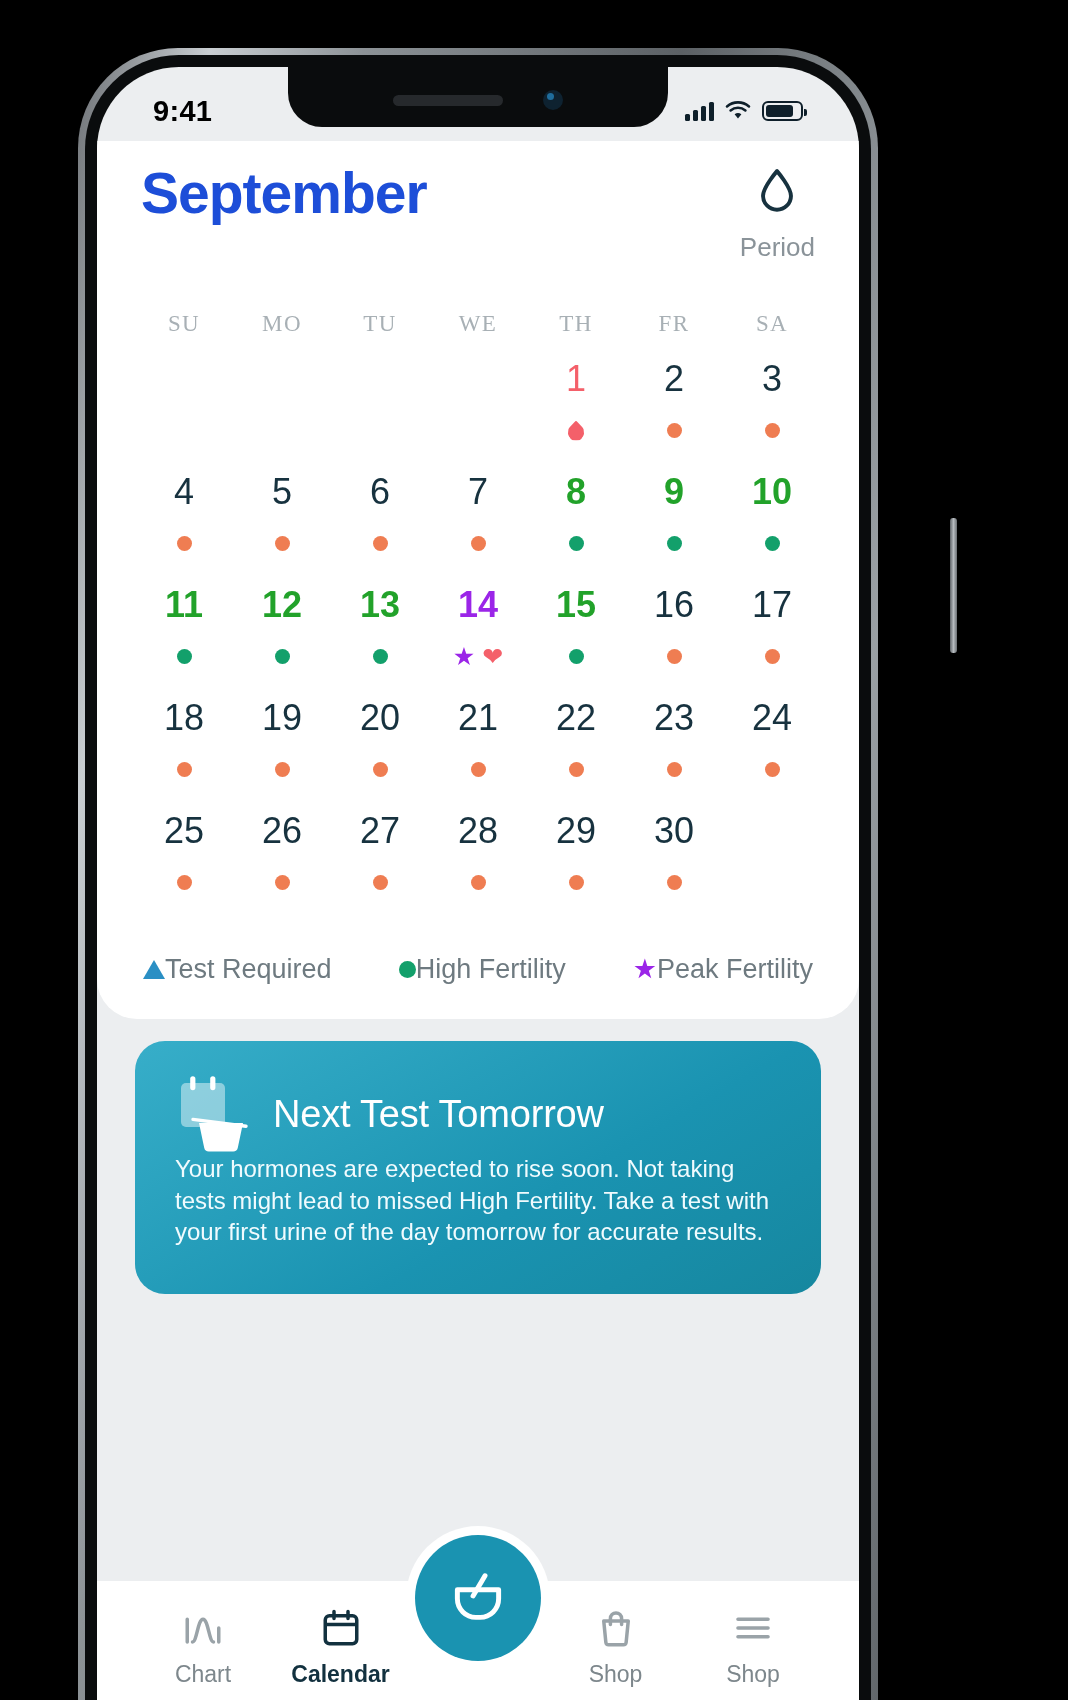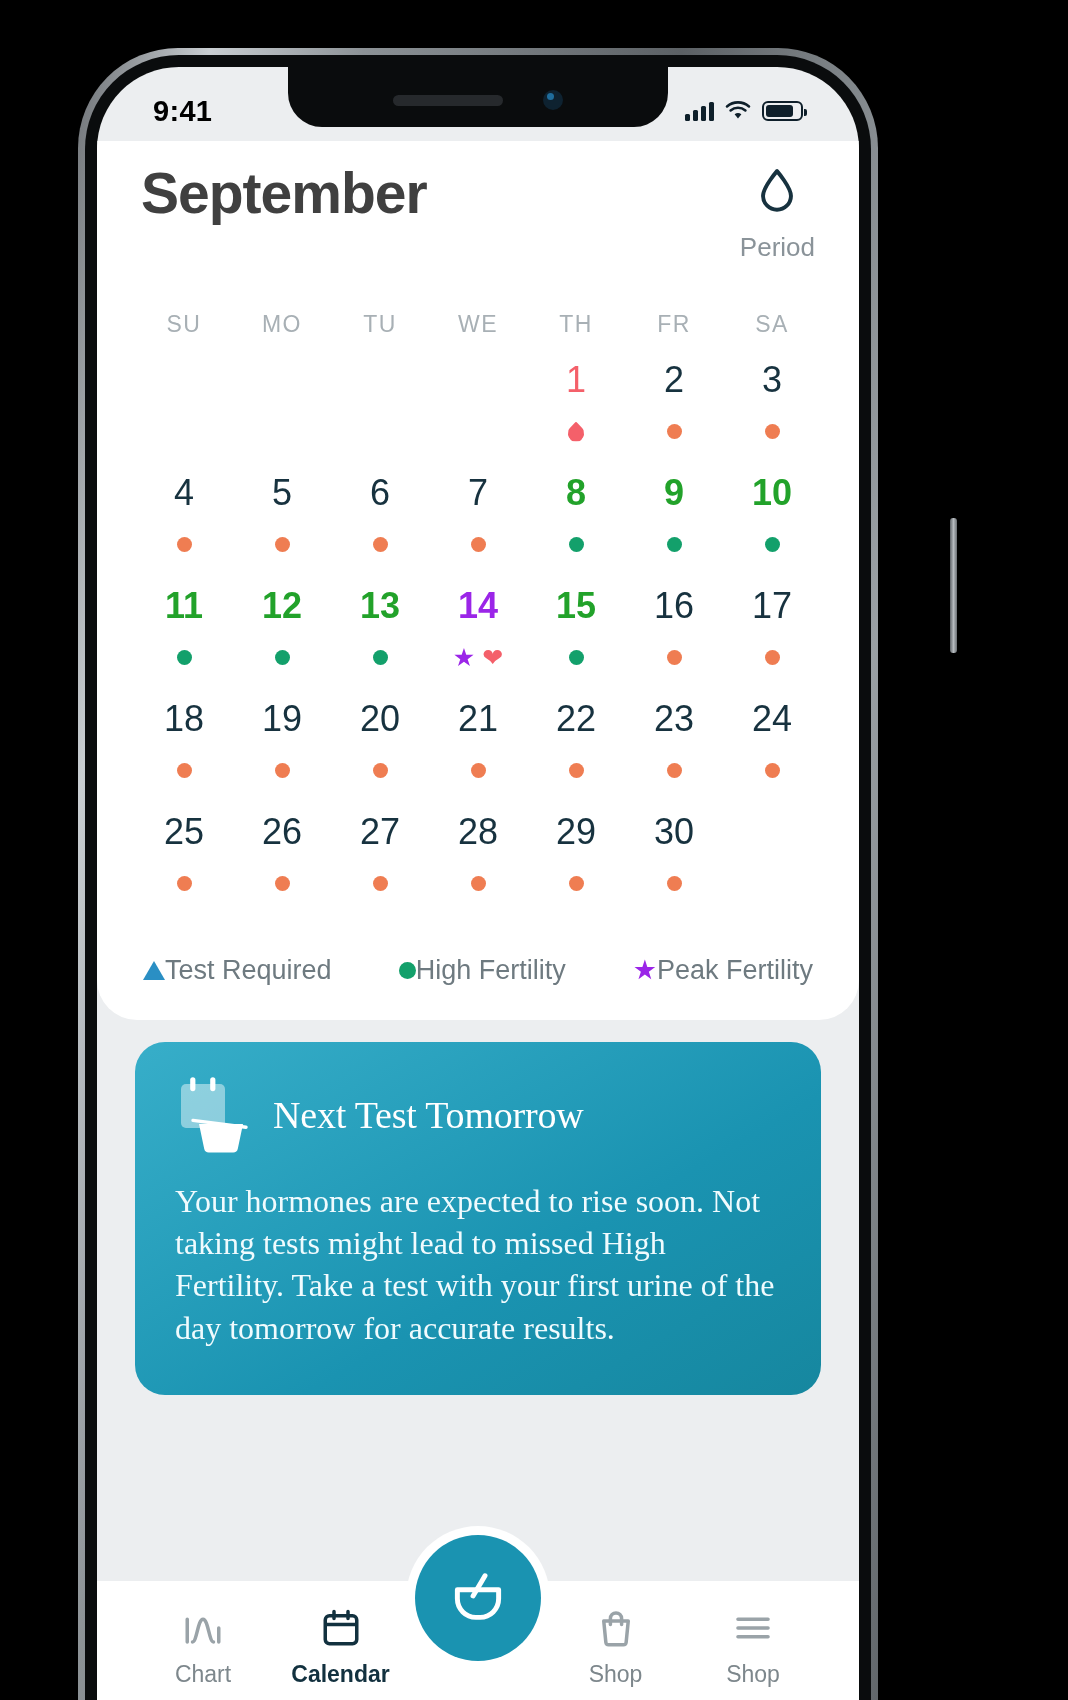--- a/index.html
+++ b/index.html
@@ -64,26 +64,26 @@
   .battery { width: 41px; height: 20px; border: 2.5px solid #0e1f2a; border-radius: 6px; position: relative; padding: 2px; }
   .battery::after { content:""; position:absolute; right:-6px; top:6px; width:3px; height:7px; background:#0e1f2a; border-radius:0 2px 2px 0; }
   .battery span { display:block; height:100%; width:82%; background:#0e1f2a; border-radius:3px; }
 
   
   .cal-card {
     position: relative; z-index: 20; background: #ffffff;
     margin: 0; border-radius: 0 0 40px 40px; padding: 0 38px 34px 38px;
   }
   .cal-head { display: flex; align-items: flex-start; justify-content: space-between; padding: 24px 6px 0 6px; }
-  .month-title { font-size: 57px; font-weight: 700; color: #404040; letter-spacing: -1px; line-height: 1; }
+  .month-title { font-size: 57px; font-weight: 700; color: #1d4ed8; letter-spacing: -1px; line-height: 1; }
   .period-btn { display: flex; flex-direction: column; align-items: center; gap: 19px; padding-top: 2px; }
   .drop-ico { width: 40px; height: 46px; display: block; }
   .period-lbl { font-size: 26px; color: #8a9399; }
 
-  .weekdays { display: grid; grid-template-columns: repeat(7,1fr); margin-top: 48px; }
+  .weekdays { display: grid; grid-template-columns: repeat(7,1fr); margin-top: 48px; font-family: Liberation Serif, serif; }
   .weekdays div { text-align: center; font-size: 23px; color: #a8b0b5; letter-spacing: 1.4px; }
 
   .grid { display: grid; grid-template-columns: repeat(7,1fr); row-gap: 0; margin-top: 22px; }
   .cell { height: 113px; display: flex; flex-direction: column; align-items: center; }
   .daynum { font-size: 36px; line-height: 1.1; color: #17323f; font-weight: 400; }
   .daynum.red    { color: #f4606a; }
   .daynum.green  { color: #22a22a; font-weight: 700; }
   .daynum.purple { color: #9b25e8; font-weight: 700; }
   .marks { height: 36px; margin-top: 14px; display: flex; align-items: center; justify-content: center; gap: 7px; }
   .dot { width: 15px; height: 15px; border-radius: 50%; display: block; }
@@ -98,28 +98,28 @@
   .heart { color: #f4606a; font-size: 25px; line-height: 1; }
 
   .legend { display: flex; align-items: center; justify-content: space-between; padding: 30px 8px 0 8px; }
   .legend-item { display: flex; align-items: center; }
   .legend-item span.txt { font-size: 27px; color: #6e7a80; }
   .tri { width: 0; height: 0; border-left: 11px solid transparent; border-right: 11px solid transparent; border-bottom: 19px solid #2a8fc4; }
   .lg-dot { width: 17px; height: 17px; border-radius: 50%; background: #13a06b; }
   .lg-star { color: #9b25e8; font-size: 27px; line-height: 1; }
 
   
-  .info-wrap { padding: 22px 38px 15px 38px; font-family: Liberation Serif, serif; }
+  .info-wrap { padding: 22px 38px 15px 38px; }
   .info-card {
     background: linear-gradient(150deg,#37aec9 0%, #1a93b1 60%, #16879f 100%);
     border-radius: 30px; padding: 34px 40px 46px 40px; color: #fff;
   }
   .info-head { display: flex; align-items: center; gap: 24px; }
   .info-title { font-size: 38px; font-weight: 500; letter-spacing: -.2px; }
-  .info-body { margin-top: 26px; font-size: 32px; line-height: 1.32; color: #f0fbfe; }
+  .info-body { font-size: 24px; line-height: 1.32; color: #f0fbfe; }
 
   
   .nav {
     position: absolute; left: 0; right: 0; bottom: 0; height: 148px;
     background: #ffffff; z-index: 30;
     display: flex; align-items: flex-start; justify-content: space-between;
     padding: 26px 46px 0 46px;
   }
   .nav-notch {
     position: absolute; left: 50%; transform: translateX(-50%);

